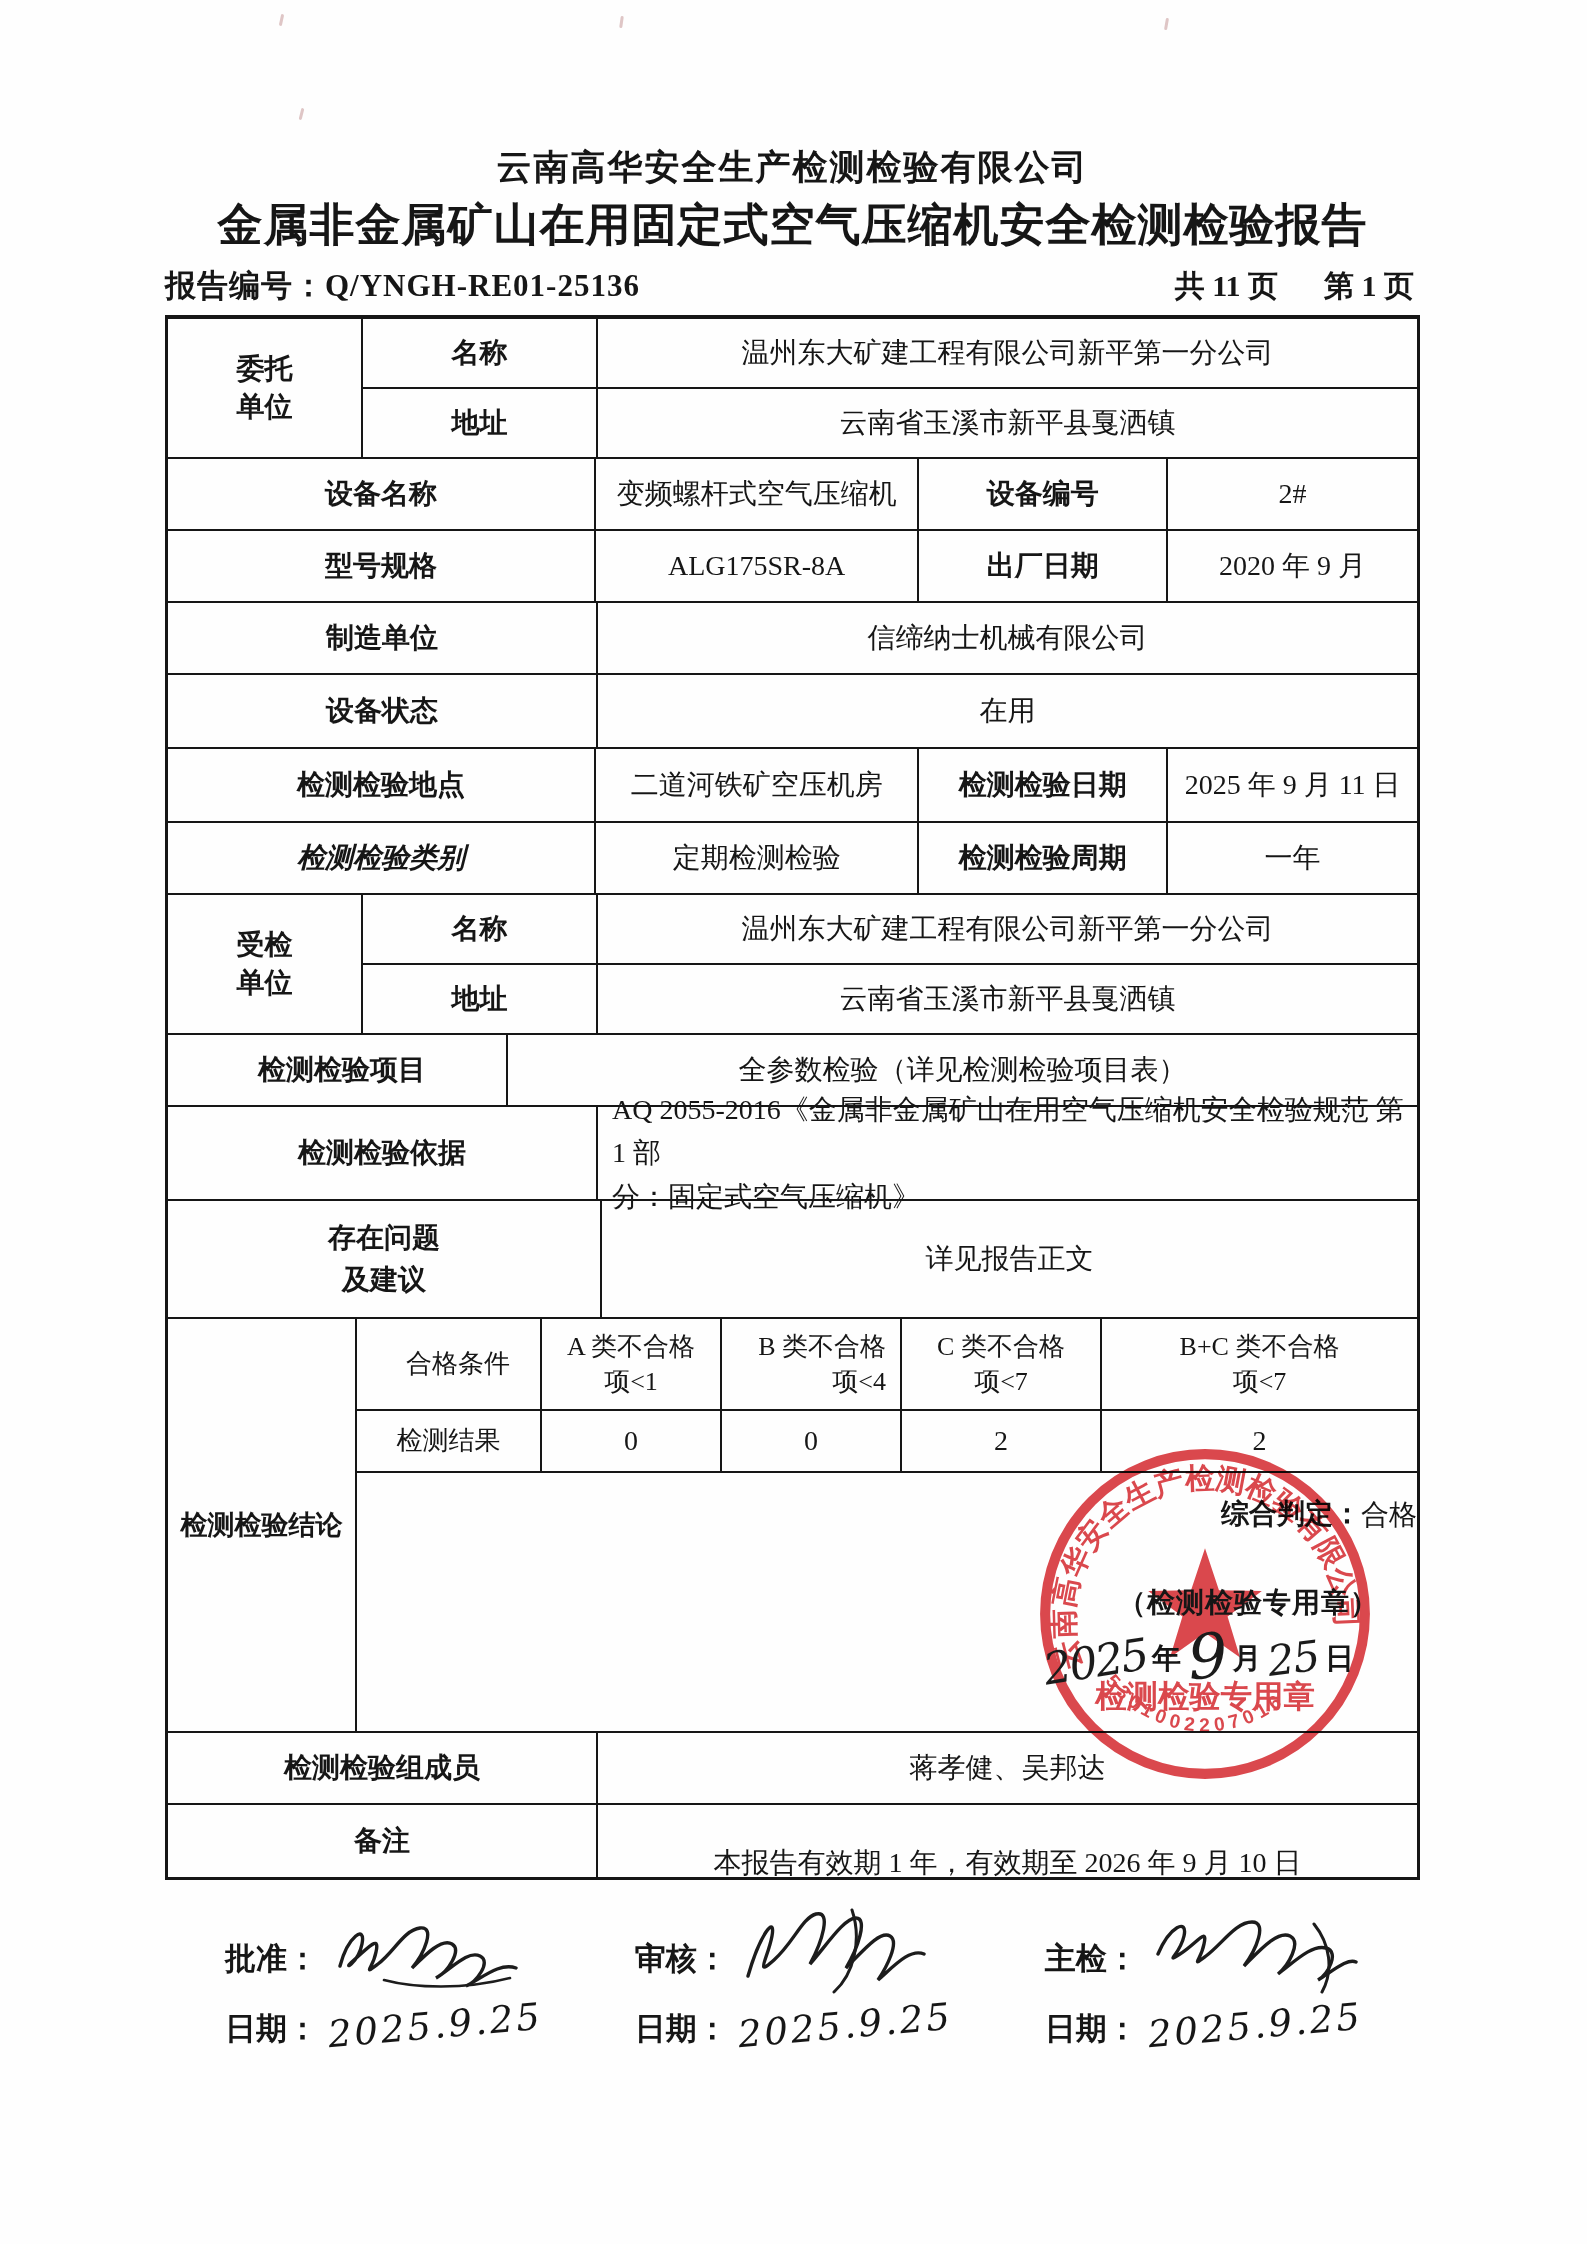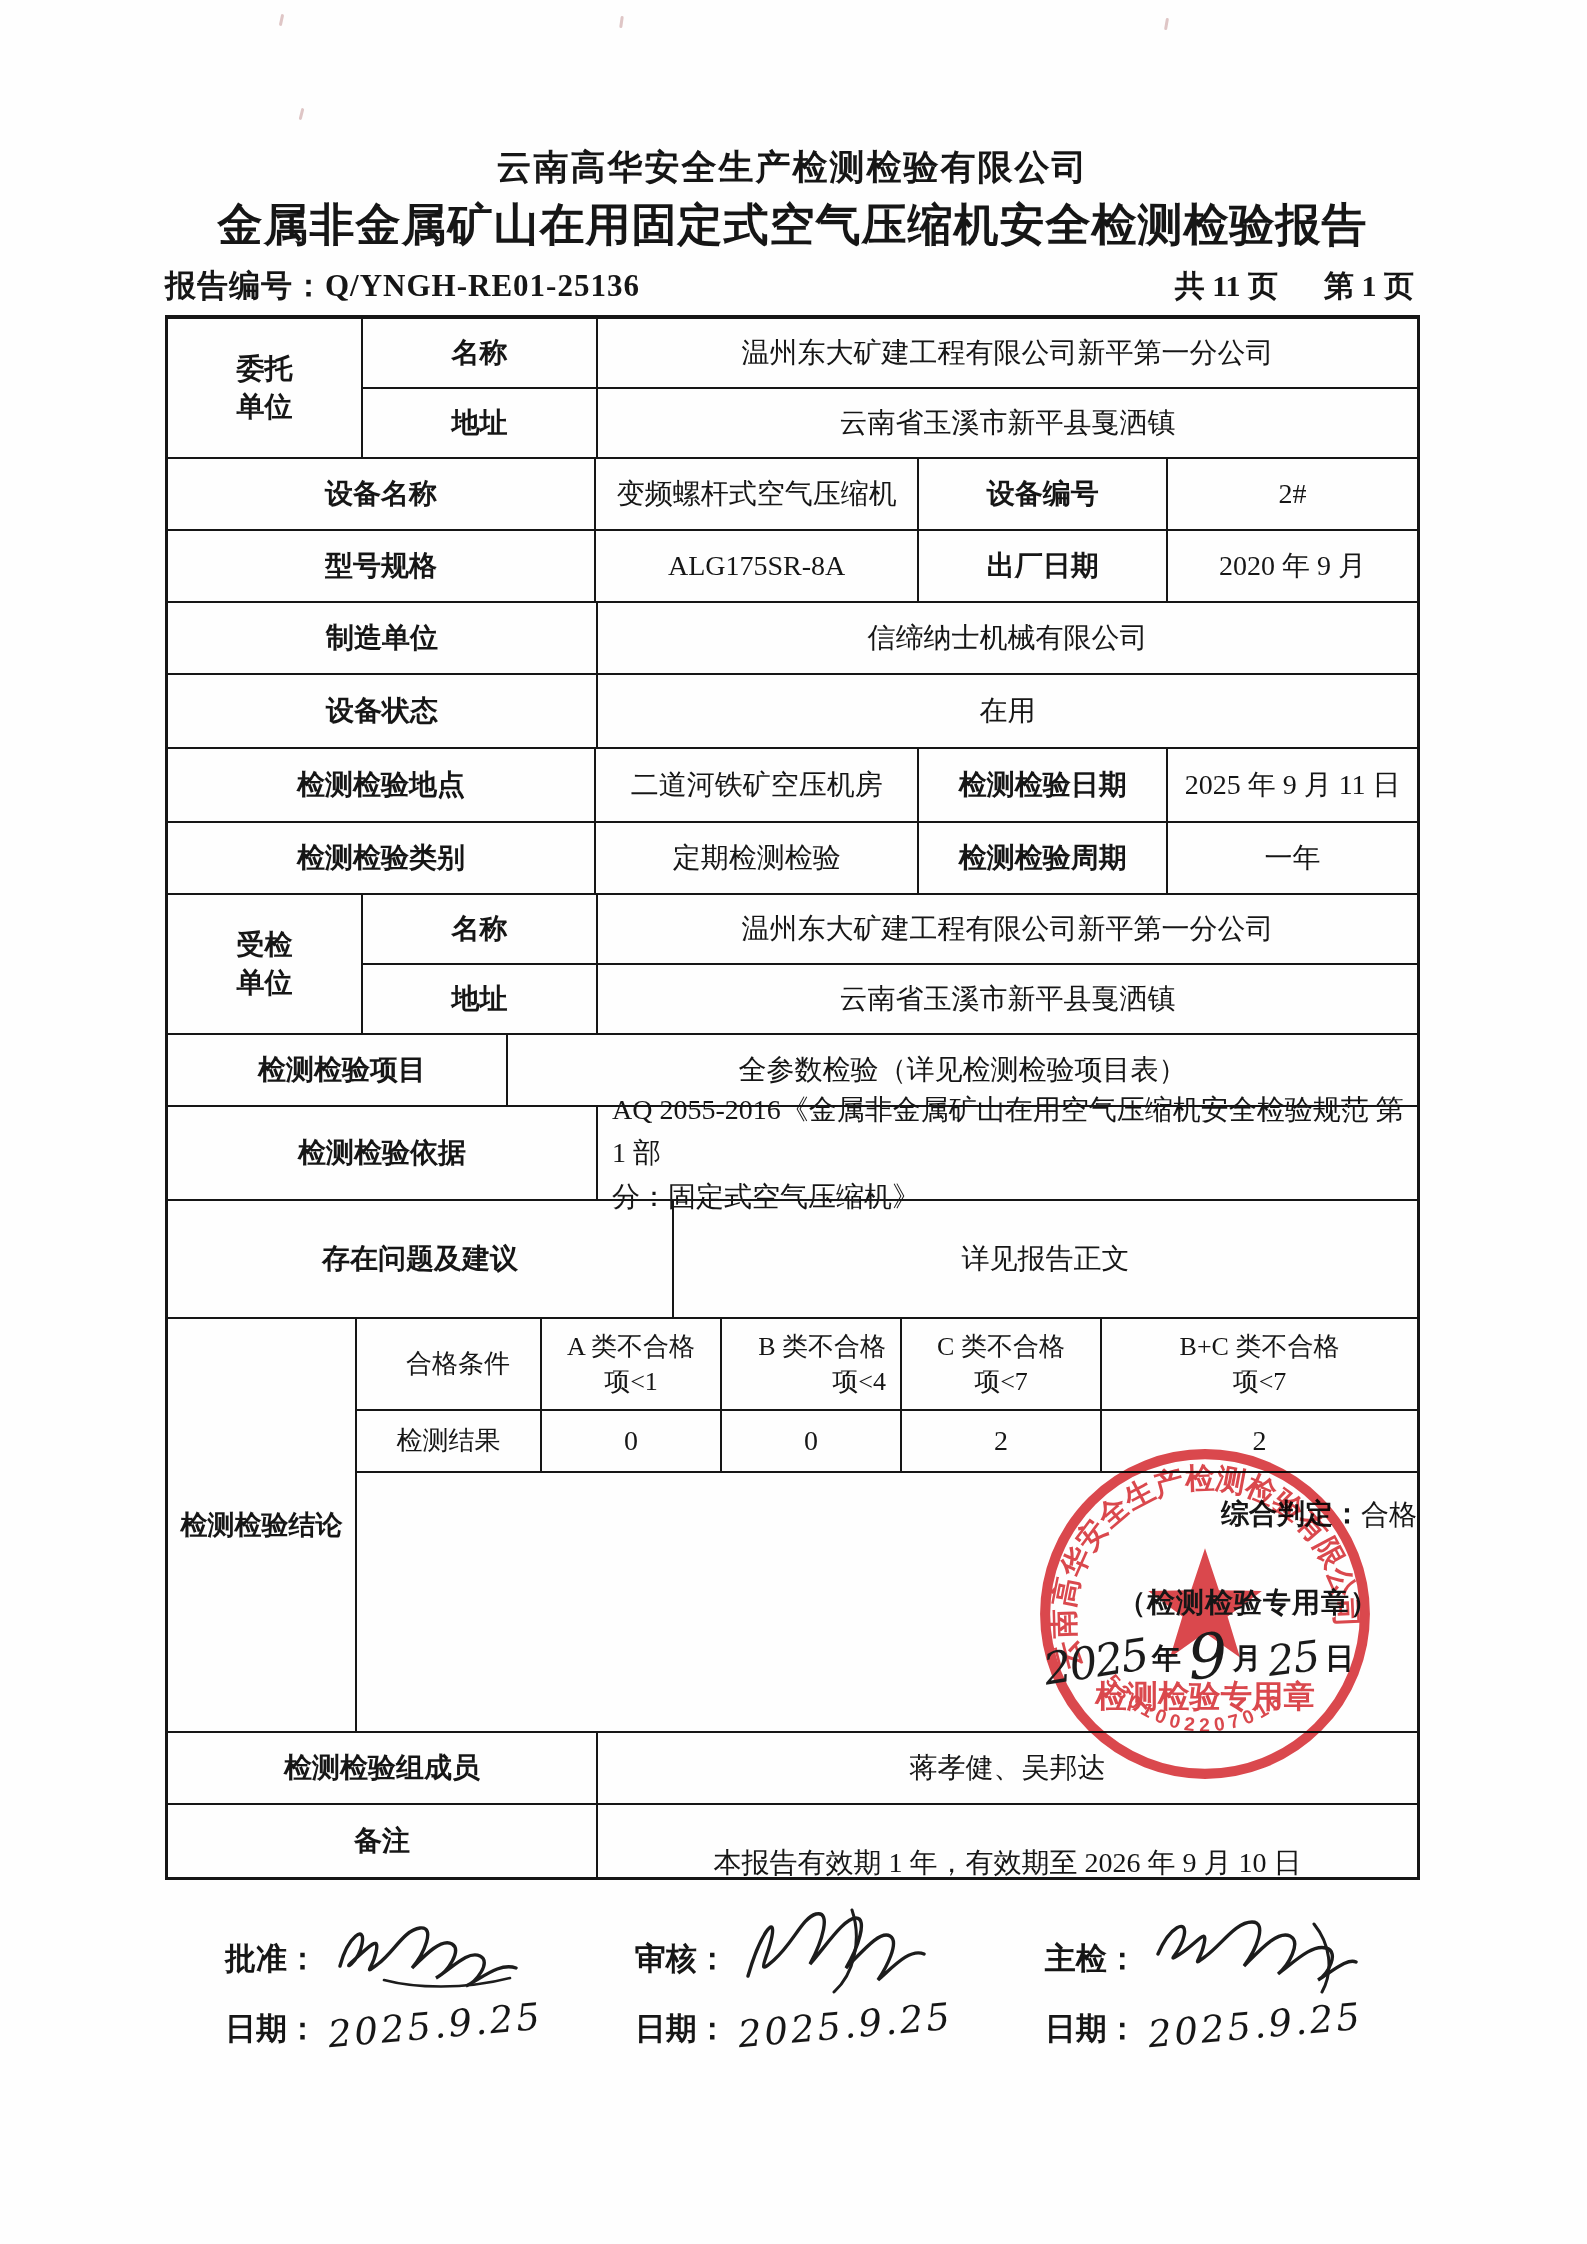--- a/index.html
+++ b/index.html
@@ -122,21 +122,21 @@
       </div>
 
       <div class="row" style="height:74px;">
         <div class="c lab" style="width:430px;">检测检验地点</div>
         <div class="c val" style="width:325px;">二道河铁矿空压机房</div>
         <div class="c lab" style="width:250px;">检测检验日期</div>
         <div class="c val" style="width:250px;">2025 年 9 月 11 日</div>
       </div>
 
       <div class="row" style="height:72px;">
-        <div class="c lab" style="width:430px;">检测检验类别</div>
+        <div class="c lab" style="width:430px;font-style:italic;">检测检验类别</div>
         <div class="c val" style="width:325px;">定期检测检验</div>
         <div class="c lab" style="width:250px;">检测检验周期</div>
         <div class="c val" style="width:250px;">一年</div>
       </div>
 
       <div class="row" style="height:140px;">
         <div class="c lab" style="width:195px;">
           <span style="width:66px;">受检单位</span>
         </div>
         <div class="stack">
@@ -158,21 +158,21 @@
 
       <div class="row" style="height:94px;">
         <div class="c lab" style="width:430px;">检测检验依据</div>
         <div class="c val left-val" style="flex:1; flex-direction:column; align-items:flex-start; justify-content:center;">
           <span>AQ 2055-2016《金属非金属矿山在用空气压缩机安全检验规范 第 1 部</span>
           <span>分：固定式空气压缩机》</span>
         </div>
       </div>
 
       <div class="row" style="height:118px;">
-        <div class="c lab" style="width:506px; flex-direction:row; line-height:1.5;">
+        <div class="c lab" style="width:434px; flex-direction:column; line-height:1.5;">
           <span>存在问题</span>
           <span>及建议</span>
         </div>
         <div class="c val" style="flex:1;">详见报告正文</div>
       </div>
 
       <div class="row" style="height:414px;">
         <div class="c lab" style="width:195px; font-size:27px; padding:0;">检测检验结论</div>
         <div class="stack">
           <div class="subrow bb" style="height:92px; flex:none;">

